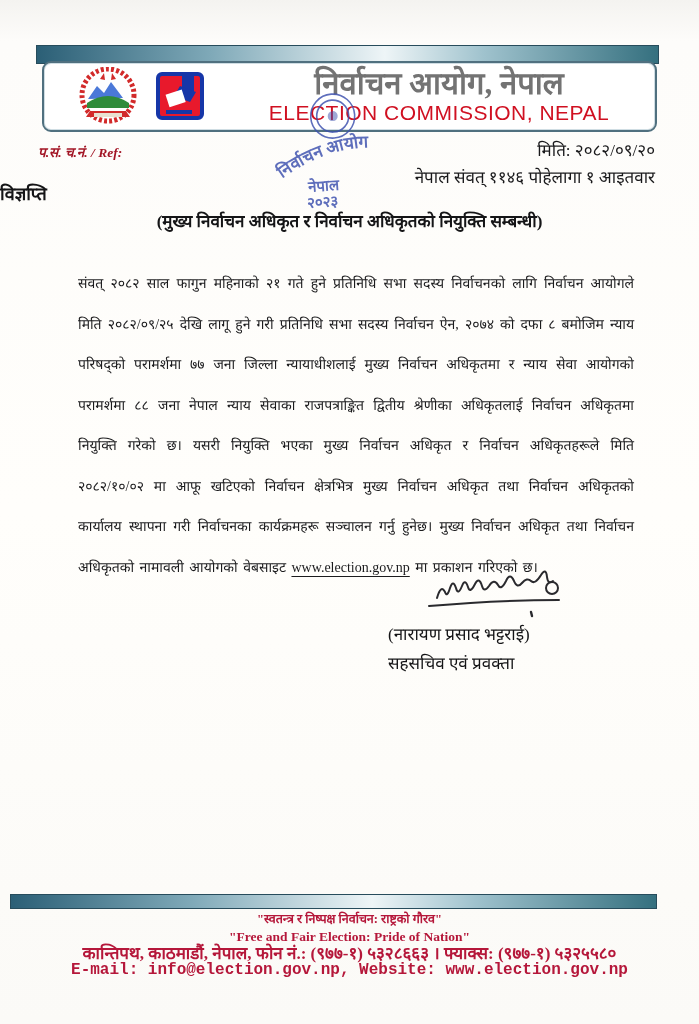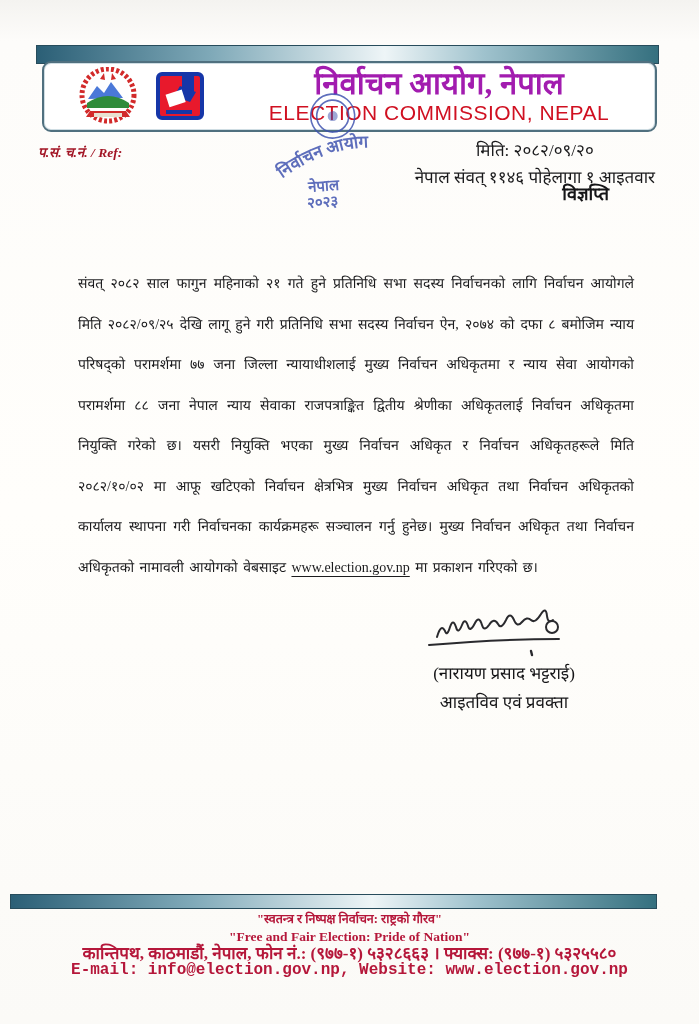--- a/index.html
+++ b/index.html
@@ -24,39 +24,39 @@
 
   
   .header-box{
     position:absolute;left:42px;top:61px;width:611px;height:67px;
     background:#fff;border:2px solid #50707f;border-radius:9px;
     box-shadow:inset 0 0 0 1px #cfdde3;
   }
   .coat{position:absolute;left:34px;top:4px;width:60px;height:60px;}
   .eclogo{position:absolute;left:112px;top:9px;width:48px;height:48px;}
   .titles{position:absolute;left:180px;top:3px;width:430px;text-align:center;}
-  .org-np{font-size:31px;font-weight:bold;color:#a21caf;line-height:35px;white-space:nowrap;}
+  .org-np{font-size:31px;font-weight:bold;color:#737373;line-height:35px;white-space:nowrap;}
   .org-en{font-family:"Liberation Sans",sans-serif;font-size:21px;font-weight:normal;color:#d01021;line-height:24px;letter-spacing:.5px;white-space:nowrap;}
 
   .ref{position:absolute;left:38px;top:143px;font-size:13.5px;font-weight:bold;color:#a21525;font-style:italic;}
-  .date-block{position:absolute;right:44px;top:137px;text-align:center;font-size:17px;color:#19191b;line-height:27px;}
+  .date-block{position:absolute;right:44px;top:137px;text-align:right;font-size:17px;color:#19191b;line-height:27px;}
 
   .stamp{position:absolute;left:263px;top:90px;width:145px;height:118px;opacity:.82;transform:rotate(-4deg);}
 
-  .notice-title{position:absolute;left:0;top:181px;width:609px;text-align:right;font-size:18px;font-weight:bold;color:#151517;}
+  .notice-title{position:absolute;left:0;top:181px;width:609px;text-align:left;font-size:18px;font-weight:bold;color:#151517;}
   .notice-subject{position:absolute;left:0;top:209px;width:699px;text-align:center;font-size:17px;font-weight:bold;color:#151517;}
 
   .body-text{
     position:absolute;left:78px;top:250px;width:556px;
     font-size:14px;line-height:40.5px;color:#1b1b1d;
     text-align:justify;word-spacing:2px;
   }
   .body-text .url{text-decoration:underline;color:#1b1b1d;text-underline-offset:4px;}
 
-  .sign-block{position:absolute;left:388px;top:607px;width:232px;text-align:center;color:#141416;}
+  .sign-block{position:absolute;left:388px;top:568px;width:232px;color:#141416;}
   .sign-scrawl{display:block;margin:0 auto;}
   .sign-name{font-size:17px;line-height:30px;}
   .sign-role{font-size:17px;line-height:28px;}
 
   .footer{position:absolute;left:0;top:911px;width:699px;text-align:center;color:#b5173a;}
   .f-np-slogan{font-size:12.5px;font-weight:bold;line-height:17px;}
   .f-en-slogan{font-family:"Liberation Serif",serif;font-size:13.5px;font-weight:bold;line-height:17px;}
   .f-np-addr{font-size:17px;font-weight:bold;line-height:17px;}
   .f-en-addr{font-family:"Liberation Serif",serif;font-size:13.5px;font-weight:bold;line-height:17px;}
   .f-contact{font-family:Liberation Mono, monospace;font-size:16px;font-weight:bold;line-height:17px;}
@@ -107,32 +107,33 @@
     <text x="56" y="116" font-size="15" font-weight="bold" fill="#3b4fae" text-anchor="middle" font-family="'Liberation Serif',serif">२०२३</text>
   </svg>
 
   <div class="ref">प.सं. च.नं. / Ref:</div>
   <div class="date-block">
     <div>मिति: २०८२/०९/२०</div>
     <div>नेपाल संवत् ११४६ पोहेलागा १ आइतवार</div>
   </div>
 
   <div class="notice-title">विज्ञप्ति</div>
+  <div class="notice-subject">(मुख्य निर्वाचन अधिकृत र निर्वाचन अधिकृतको नियुक्ति सम्बन्धी)</div>
 
   <p class="body-text"><span>संवत् २०८२ साल फागुन महिनाको २१ गते हुने प्रतिनिधि सभा सदस्य निर्वाचनको लागि निर्वाचन आयोगले मिति २०८२/०९/२५ देखि लागू हुने गरी प्रतिनिधि सभा सदस्य निर्वाचन ऐन, २०७४ को दफा ८ बमोजिम न्याय परिषद्को परामर्शमा ७७ जना जिल्ला न्यायाधीशलाई मुख्य निर्वाचन अधिकृतमा र न्याय सेवा आयोगको परामर्शमा ८८ जना नेपाल न्याय सेवाका राजपत्राङ्कित द्वितीय श्रेणीका अधिकृतलाई निर्वाचन अधिकृतमा नियुक्ति गरेको छ। यसरी नियुक्ति भएका मुख्य निर्वाचन अधिकृत र निर्वाचन अधिकृतहरूले मिति २०८२/१०/०२ मा आफू खटिएको निर्वाचन क्षेत्रभित्र मुख्य निर्वाचन अधिकृत तथा निर्वाचन अधिकृतको कार्यालय स्थापना गरी निर्वाचनका कार्यक्रमहरू सञ्चालन गर्नु हुनेछ। मुख्य निर्वाचन अधिकृत तथा निर्वाचन अधिकृतको नामावली आयोगको वेबसाइट </span><span class="url">www.election.gov.np</span><span> मा प्रकाशन गरिएको छ।</span></p>
 
   <div class="sign-block">
     <svg class="sign-scrawl" width="170" height="52" viewBox="0 0 170 52">
       <path d="M18,30 q4,-14 8,-6 q2,6 5,-4 q3,-9 6,0 q2,8 6,-2 q3,-8 6,1 q2,7 7,-3 q4,-8 7,2 q2,7 7,0 q5,-8 9,-1 q3,6 8,-4 q4,-9 8,0 q3,8 8,2 q5,-6 9,-2 q4,4 10,-6 q5,-8 6,2 q1,8 6,4" fill="none" stroke="#2a2a2e" stroke-width="2" stroke-linecap="round"></path>
       <circle cx="133" cy="20" r="6" fill="none" stroke="#2a2a2e" stroke-width="2"></circle>
       <path d="M10,38 q70,-6 130,-6" fill="none" stroke="#2a2a2e" stroke-width="2" stroke-linecap="round"></path>
       <path d="M112,44 l1,4" stroke="#2a2a2e" stroke-width="2.4" stroke-linecap="round"></path>
     </svg>
     <div class="sign-name">(नारायण प्रसाद भट्टराई)</div>
-    <div class="sign-role">आइतविव एवं प्रवक्ता</div>
+    <div class="sign-role">सहसचिव एवं प्रवक्ता</div>
   </div>
 
   <div class="bar bottom"></div>
 
   <div class="footer">
     <div class="f-np-slogan">"स्वतन्त्र र निष्पक्ष निर्वाचन: राष्ट्रको गौरव"</div>
     <div class="f-en-slogan">"Free and Fair Election: Pride of Nation"</div>
     <div class="f-np-addr">कान्तिपथ, काठमाडौं, नेपाल, फोन नं.: (९७७-१) ५३२८६६३ । फ्याक्स: (९७७-१) ५३२५५८०</div>
     <div class="f-contact">E-mail: info@election.gov.np, Website: www.election.gov.np</div>
   </div>

